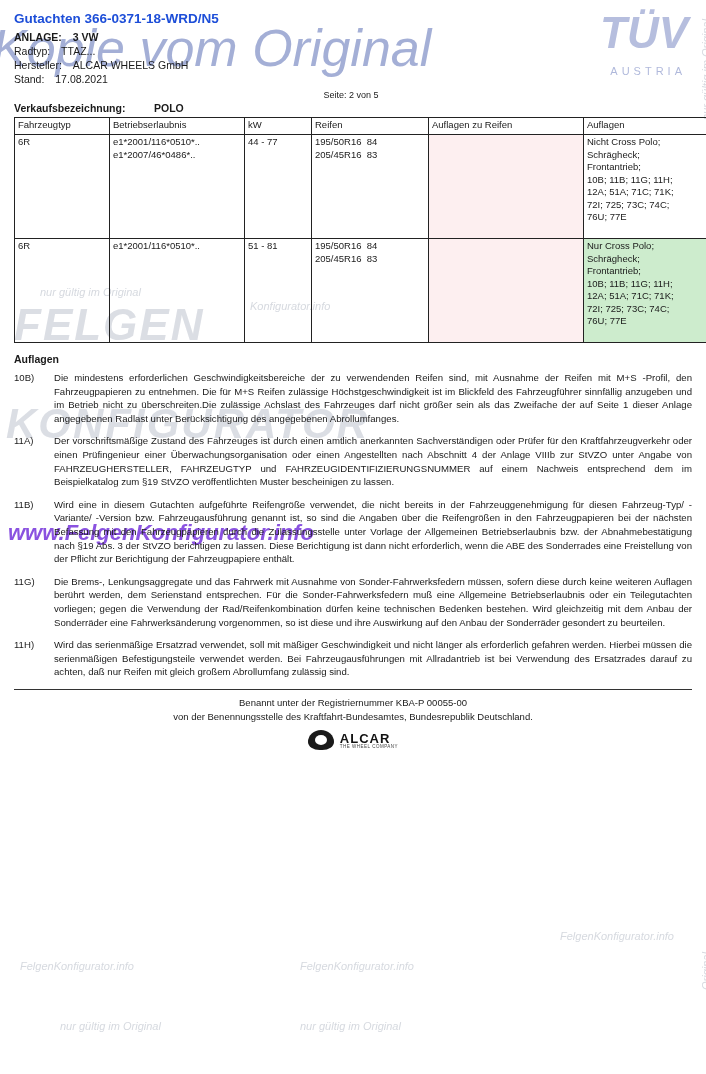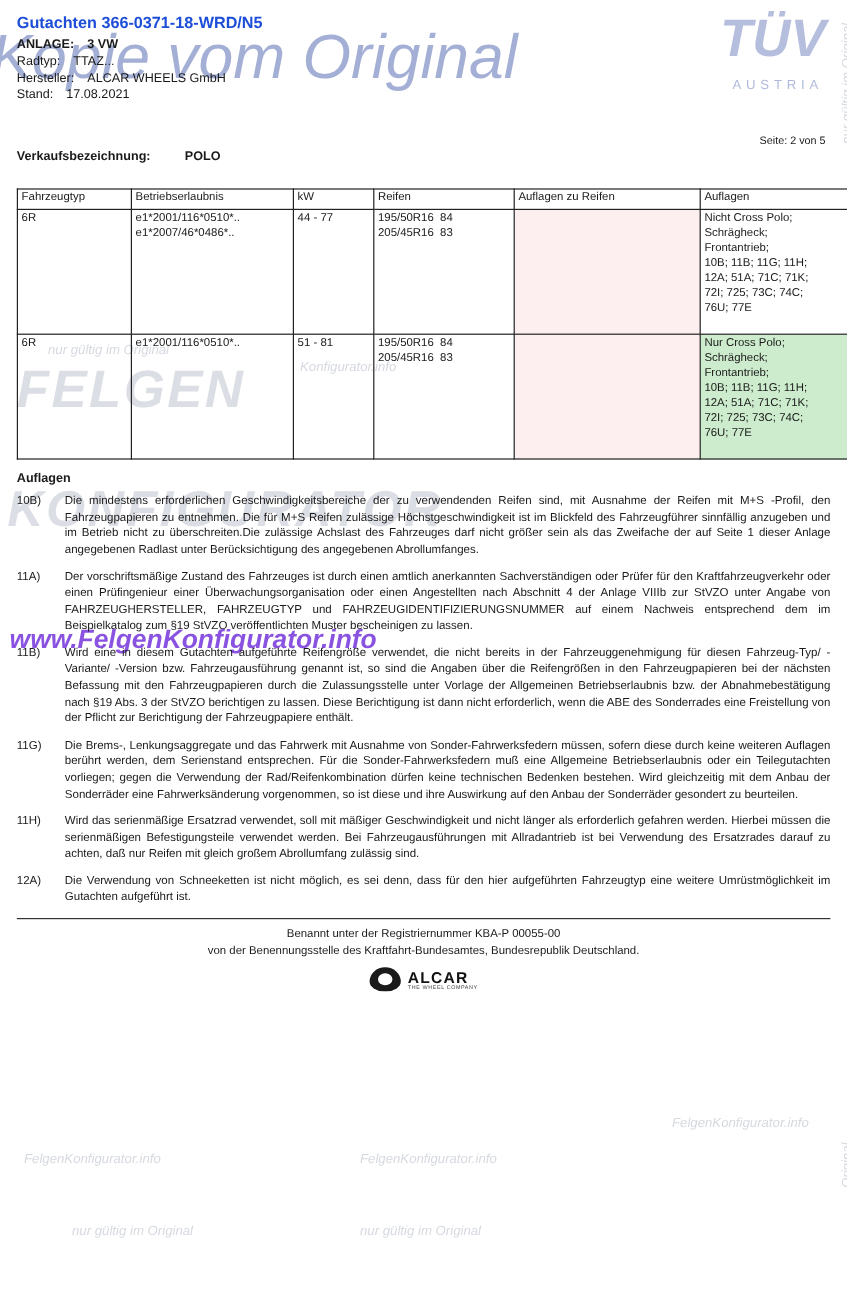--- a/index.html
+++ b/index.html
@@ -121,30 +121,30 @@
     line-height: 14px;
     margin-top: 3px;
     flex-direction: column;
   }
   .hdr-left { width: 400px; }
   .hdr-right { flex: 1; }
   .hdr-label { font-weight: bold; }
   .hdr-val { font-weight: bold; }
   .hdr-normal { font-weight: normal; }
   .seite {
-    text-align: right;
+    text-align: center;
     font-size: 9px;
-    margin-top: 26px;
+    margin-top: 4px;
     margin-bottom: 2px;
     padding-right: 4px;
   }
   .verkauf {
     font-size: 10.5px;
     font-weight: bold;
-    margin-bottom: 21px;
+    margin-bottom: 3px;
   }
   .verkauf .vk-label { display: inline-block; width: 140px; font-weight: bold; }
   .verkauf .vk-val { font-weight: bold; }
 
   
   table.main {
     width: 678px;
     border-collapse: collapse;
     font-size: 9.5px;
     table-layout: fixed;
@@ -356,24 +356,20 @@
       <div class="auf-body">Wird eine in diesem Gutachten aufgeführte Reifengröße verwendet, die nicht bereits in der Fahrzeuggenehmigung für diesen Fahrzeug-Typ/ -Variante/ -Version bzw. Fahrzeugausführung genannt ist, so sind die Angaben über die Reifengrößen in den Fahrzeugpapieren bei der nächsten Befassung mit den Fahrzeugpapieren durch die Zulassungsstelle unter Vorlage der Allgemeinen Betriebserlaubnis bzw. der Abnahmebestätigung nach §19 Abs. 3 der StVZO berichtigen zu lassen. Diese Berichtigung ist dann nicht erforderlich, wenn die ABE des Sonderrades eine Freistellung von der Pflicht zur Berichtigung der Fahrzeugpapiere enthält.</div>
     </div>
     <div class="auf">
       <div class="auf-code">11G)</div>
       <div class="auf-body">Die Brems-, Lenkungsaggregate und das Fahrwerk mit Ausnahme von Sonder-Fahrwerksfedern müssen, sofern diese durch keine weiteren Auflagen berührt werden, dem Serienstand entsprechen. Für die Sonder-Fahrwerksfedern muß eine Allgemeine Betriebserlaubnis oder ein Teilegutachten vorliegen; gegen die Verwendung der Rad/Reifenkombination dürfen keine technischen Bedenken bestehen. Wird gleichzeitig mit dem Anbau der Sonderräder eine Fahrwerksänderung vorgenommen, so ist diese und ihre Auswirkung auf den Anbau der Sonderräder gesondert zu beurteilen.</div>
     </div>
     <div class="auf">
       <div class="auf-code">11H)</div>
       <div class="auf-body">Wird das serienmäßige Ersatzrad verwendet, soll mit mäßiger Geschwindigkeit und nicht länger als erforderlich gefahren werden. Hierbei müssen die serienmäßigen Befestigungsteile verwendet werden. Bei Fahrzeugausführungen mit Allradantrieb ist bei Verwendung des Ersatzrades darauf zu achten, daß nur Reifen mit gleich großem Abrollumfang zulässig sind.</div>
     </div>
-    <div class="auf">
-      <div class="auf-code">12A)</div>
-      <div class="auf-body">Die Verwendung von Schneeketten ist nicht möglich, es sei denn, dass für den hier aufgeführten Fahrzeugtyp eine weitere Umrüstmöglichkeit im Gutachten aufgeführt ist.</div>
-    </div>
 
     <div class="footer-rule"></div>
     <div class="footer-text">Benannt unter der Registriernummer KBA-P 00055-00</div>
     <div class="footer-text">von der Benennungsstelle des Kraftfahrt-Bundesamtes, Bundesrepublik Deutschland.</div>
 
     <div class="footer-logo">
       <div class="logo-mark"></div>
       <div>
         <div class="logo-word">ALCAR</div>
         <span class="logo-sub">THE WHEEL COMPANY</span>

